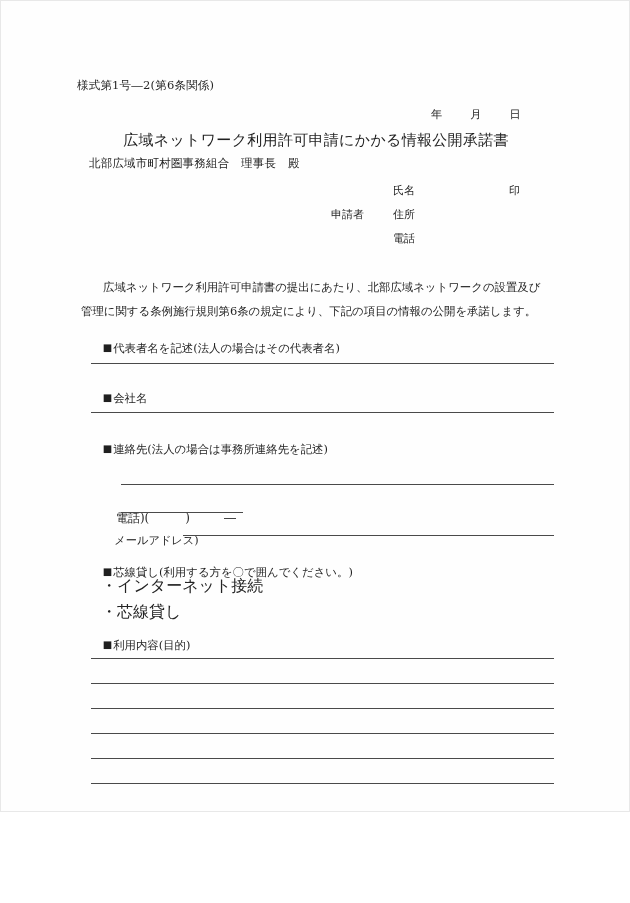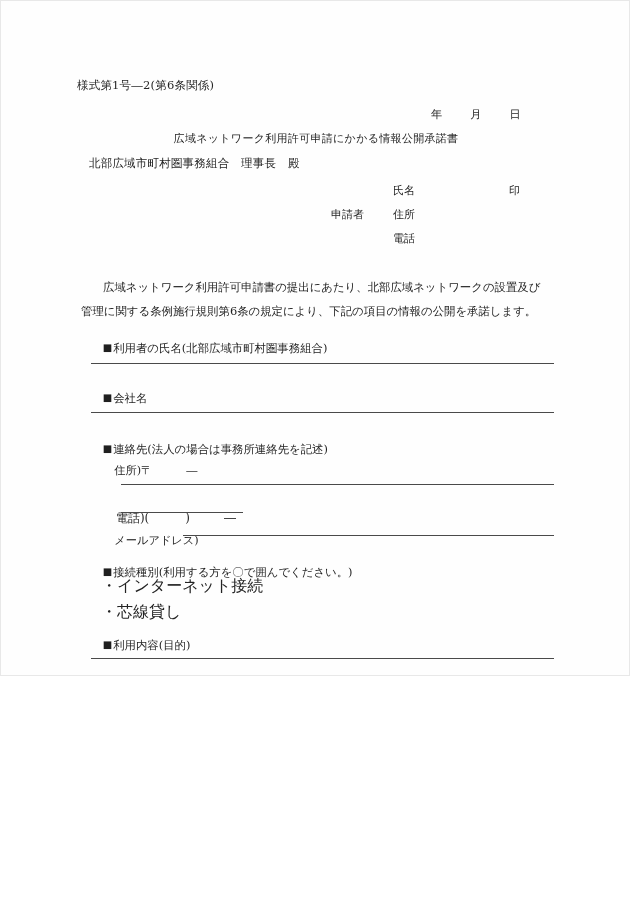--- a/index.html
+++ b/index.html
@@ -8,21 +8,21 @@
     padding: 0;
     background: #ffffff;
   }
   body {
     font-family: "DejaVu Serif", "Liberation Serif", serif;
     color: #1a1a1a;
   }
   .page {
     position: relative;
     width: 630px;
-    height: 676px;
+    height: 812px;
     background: #fefefe;
     box-sizing: border-box;
     border: 1px solid #e8e8e8;
     overflow: hidden;
   }
   .doc {
     position: absolute;
     left: 0;
     top: 0;
     width: 630px;
@@ -53,21 +53,21 @@
     color: #262626;
   }
   .date-row span { white-space: pre; }
 
   
   .doc-title {
     position: absolute;
     left: 0; top: 130px;
     width: 630px;
     text-align: center;
-    font-size: 11px;
+    font-size: 15px;
     letter-spacing: 0.3px;
     color: #1f1f1f;
   }
 
   
   .addressee { left: 88px; top: 157px; font-size: 11.5px; }
 
   
   .app-block {
     position: absolute;
@@ -206,50 +206,47 @@
       </div>
     </div>
 
 
     <div class="body-para">
       <span class="l1">広域ネットワーク利用許可申請書の提出にあたり、北部広域ネットワークの設置及び</span>
       <span class="l2">管理に関する条例施行規則第6条の規定により、下記の項目の情報の公開を承諾します。</span>
     </div>
 
     <div class="sec" style="top:326px;">
-      <span class="mk">■</span><span>利用者の氏名(北部広域市町村圏事務組合)</span>
+      <span class="mk">■</span><span>代表者名を記述(法人の場合はその代表者名)</span>
     </div>
     <div class="rule" style="left:90px; top:362px; width:463px;"></div>
 
     <div class="sec" style="top:376px;">
       <span class="mk">■</span><span>会社名</span>
     </div>
     <div class="rule" style="left:90px; top:411px; width:463px;"></div>
 
     <div class="sec" style="top:427px;">
       <span class="mk">■</span><span>連絡先(法人の場合は事務所連絡先を記述)</span>
     </div>
 
-    <div class="addr-row">
-      <span>住所)〒</span><span style="display:inline-block;width:34px;"></span><span>―</span>
-    </div>
     <div class="rule" style="left:120px; top:483px; width:433px;"></div>
 
     <div class="tel-row">
       <span>電話)</span><span>(</span><span style="display:inline-block;width:36px;"></span><span>)</span><span style="display:inline-block;width:34px;"></span><span>―</span>
     </div>
     <div class="rule" style="left:120px; top:511px; width:122px;"></div>
 
     <div class="mail-row">
       <span>メールアドレス)</span>
     </div>
     <div class="rule" style="left:182px; top:534px; width:371px;"></div>
 
     <div class="sec" style="top:550px;">
-      <span class="mk">■</span><span>接続種別(利用する方を〇で囲んでください。)</span>
+      <span class="mk">■</span><span>芯線貸し(利用する方を〇で囲んでください。)</span>
     </div>
     <div class="choice" style="top:575px;">・インターネット接続</div>
     <div class="choice" style="top:601px;">・芯線貸し</div>
 
     <div class="sec" style="top:623px;">
       <span class="mk">■</span><span>利用内容(目的)</span>
     </div>
 
     <div class="rule" style="left:90px; top:657px;  width:463px;"></div>
     <div class="rule" style="left:90px; top:682px;  width:463px;"></div>

